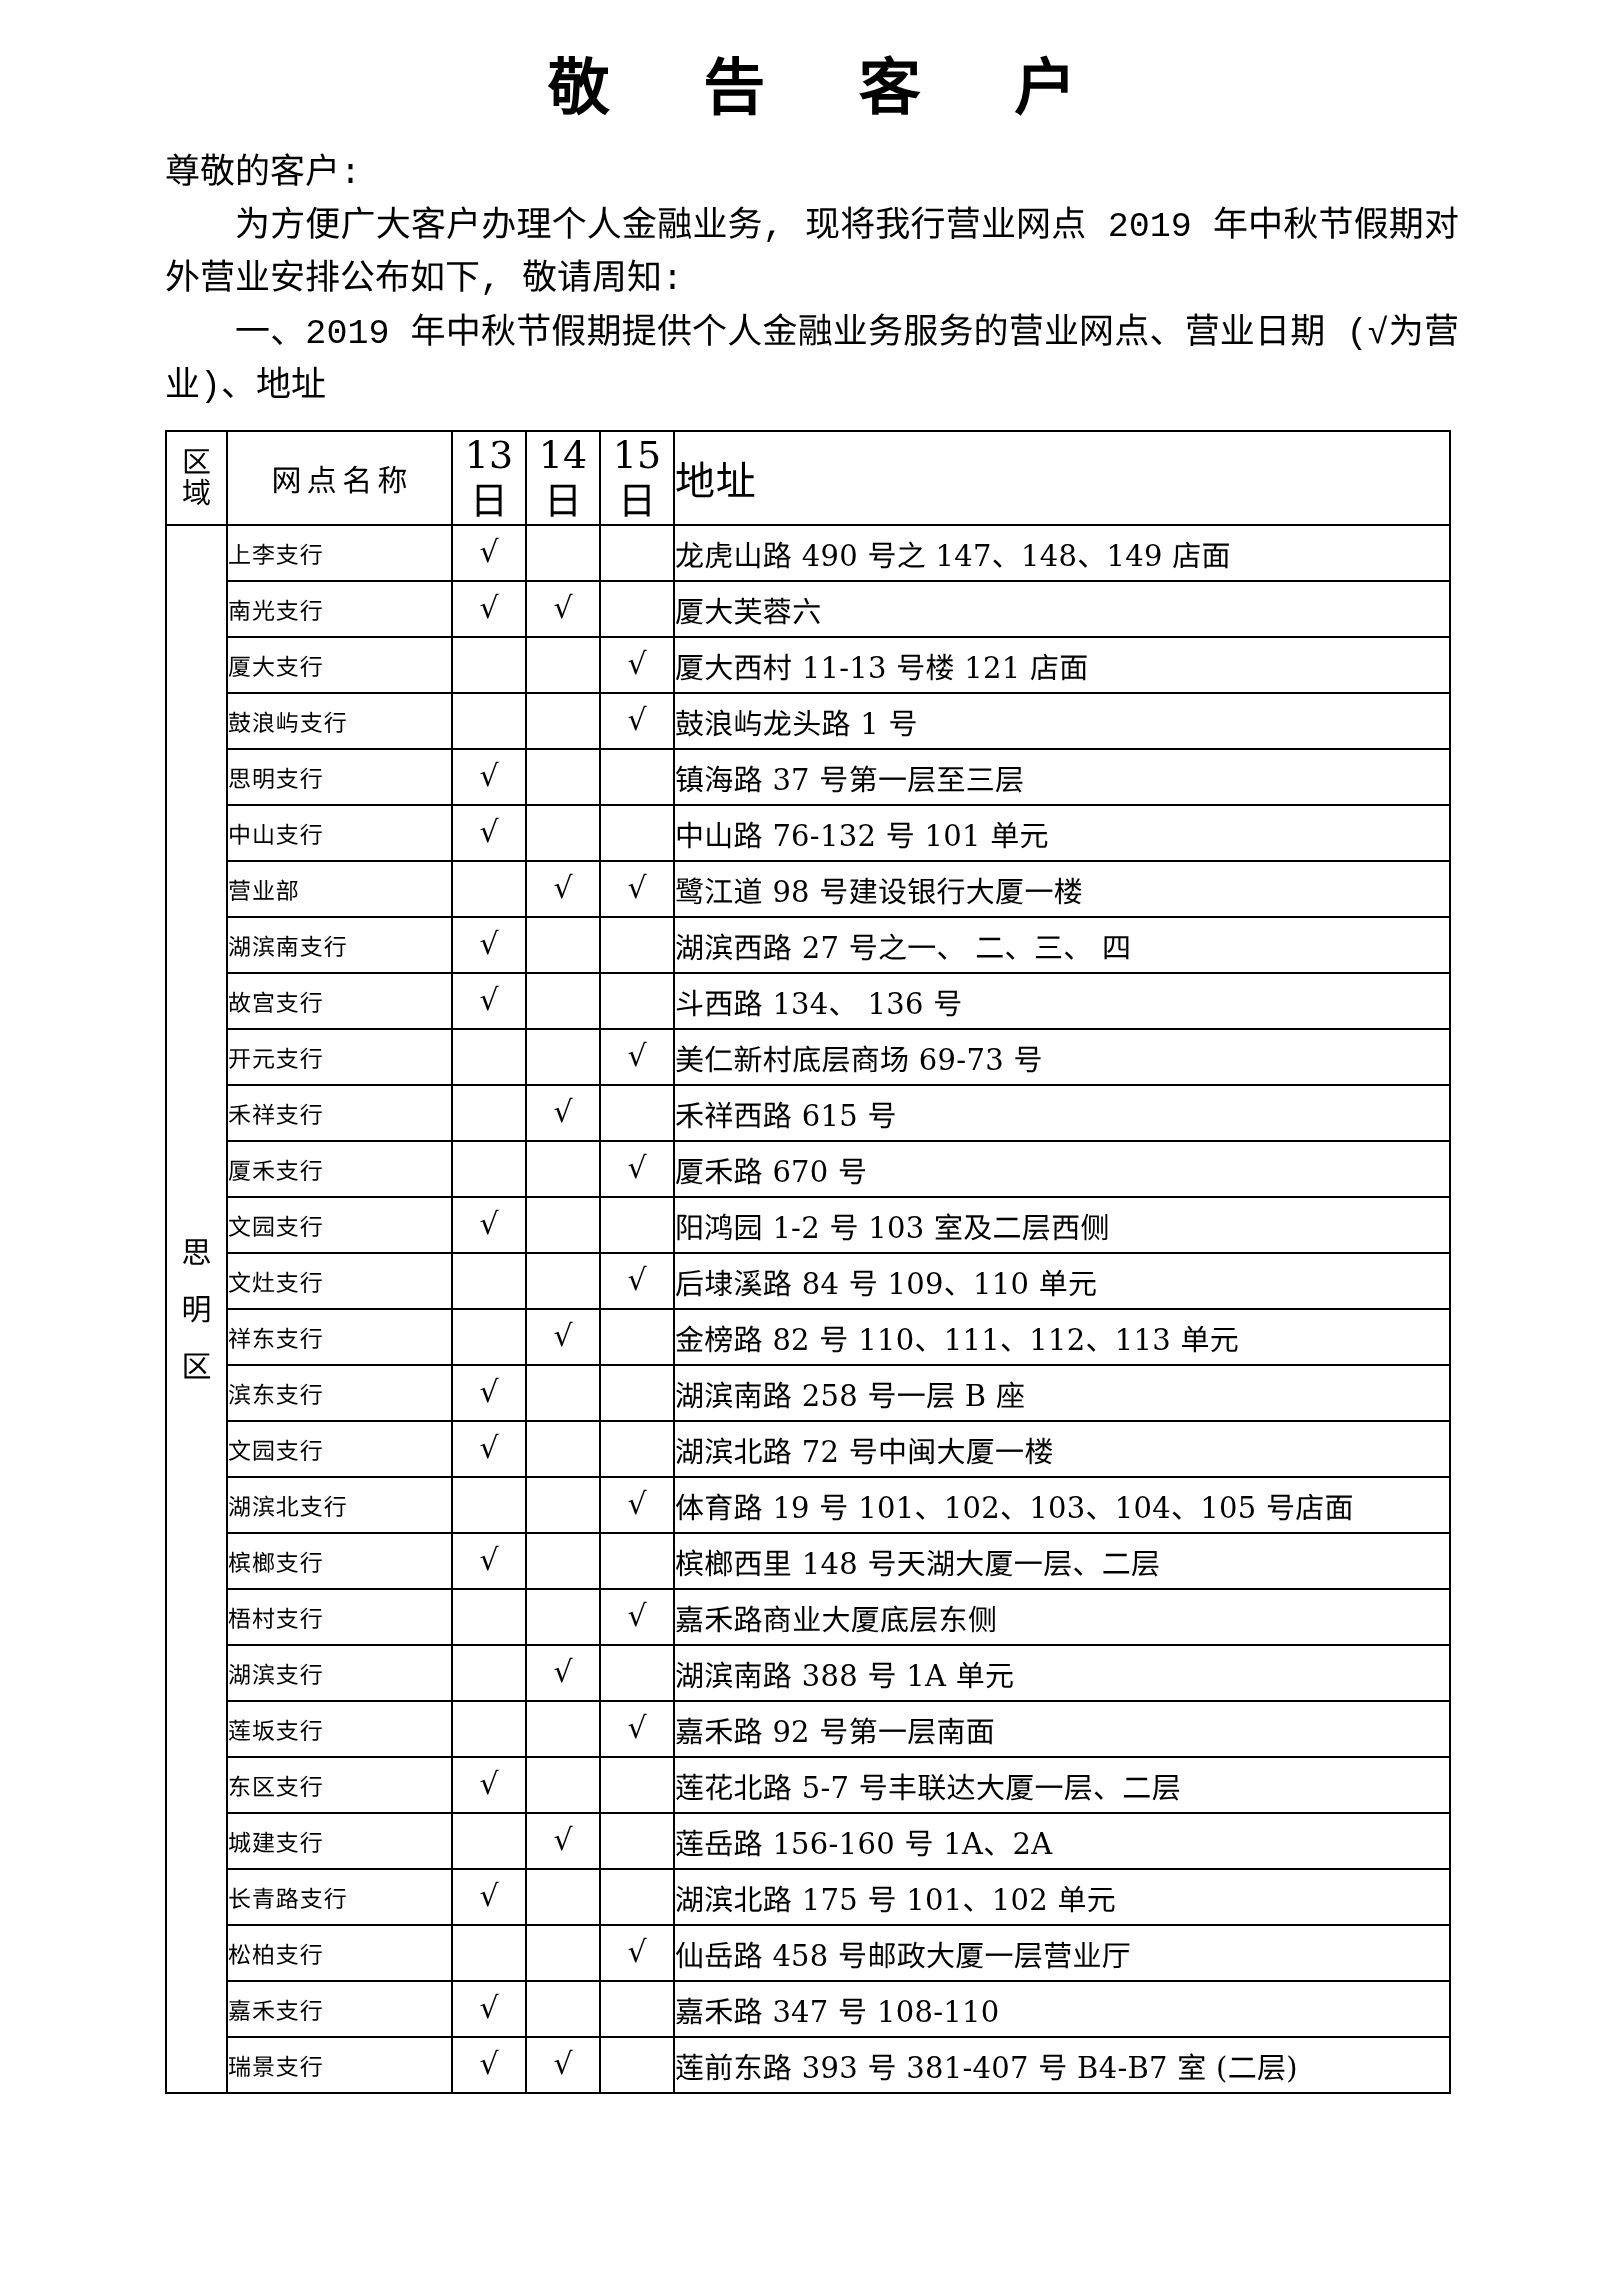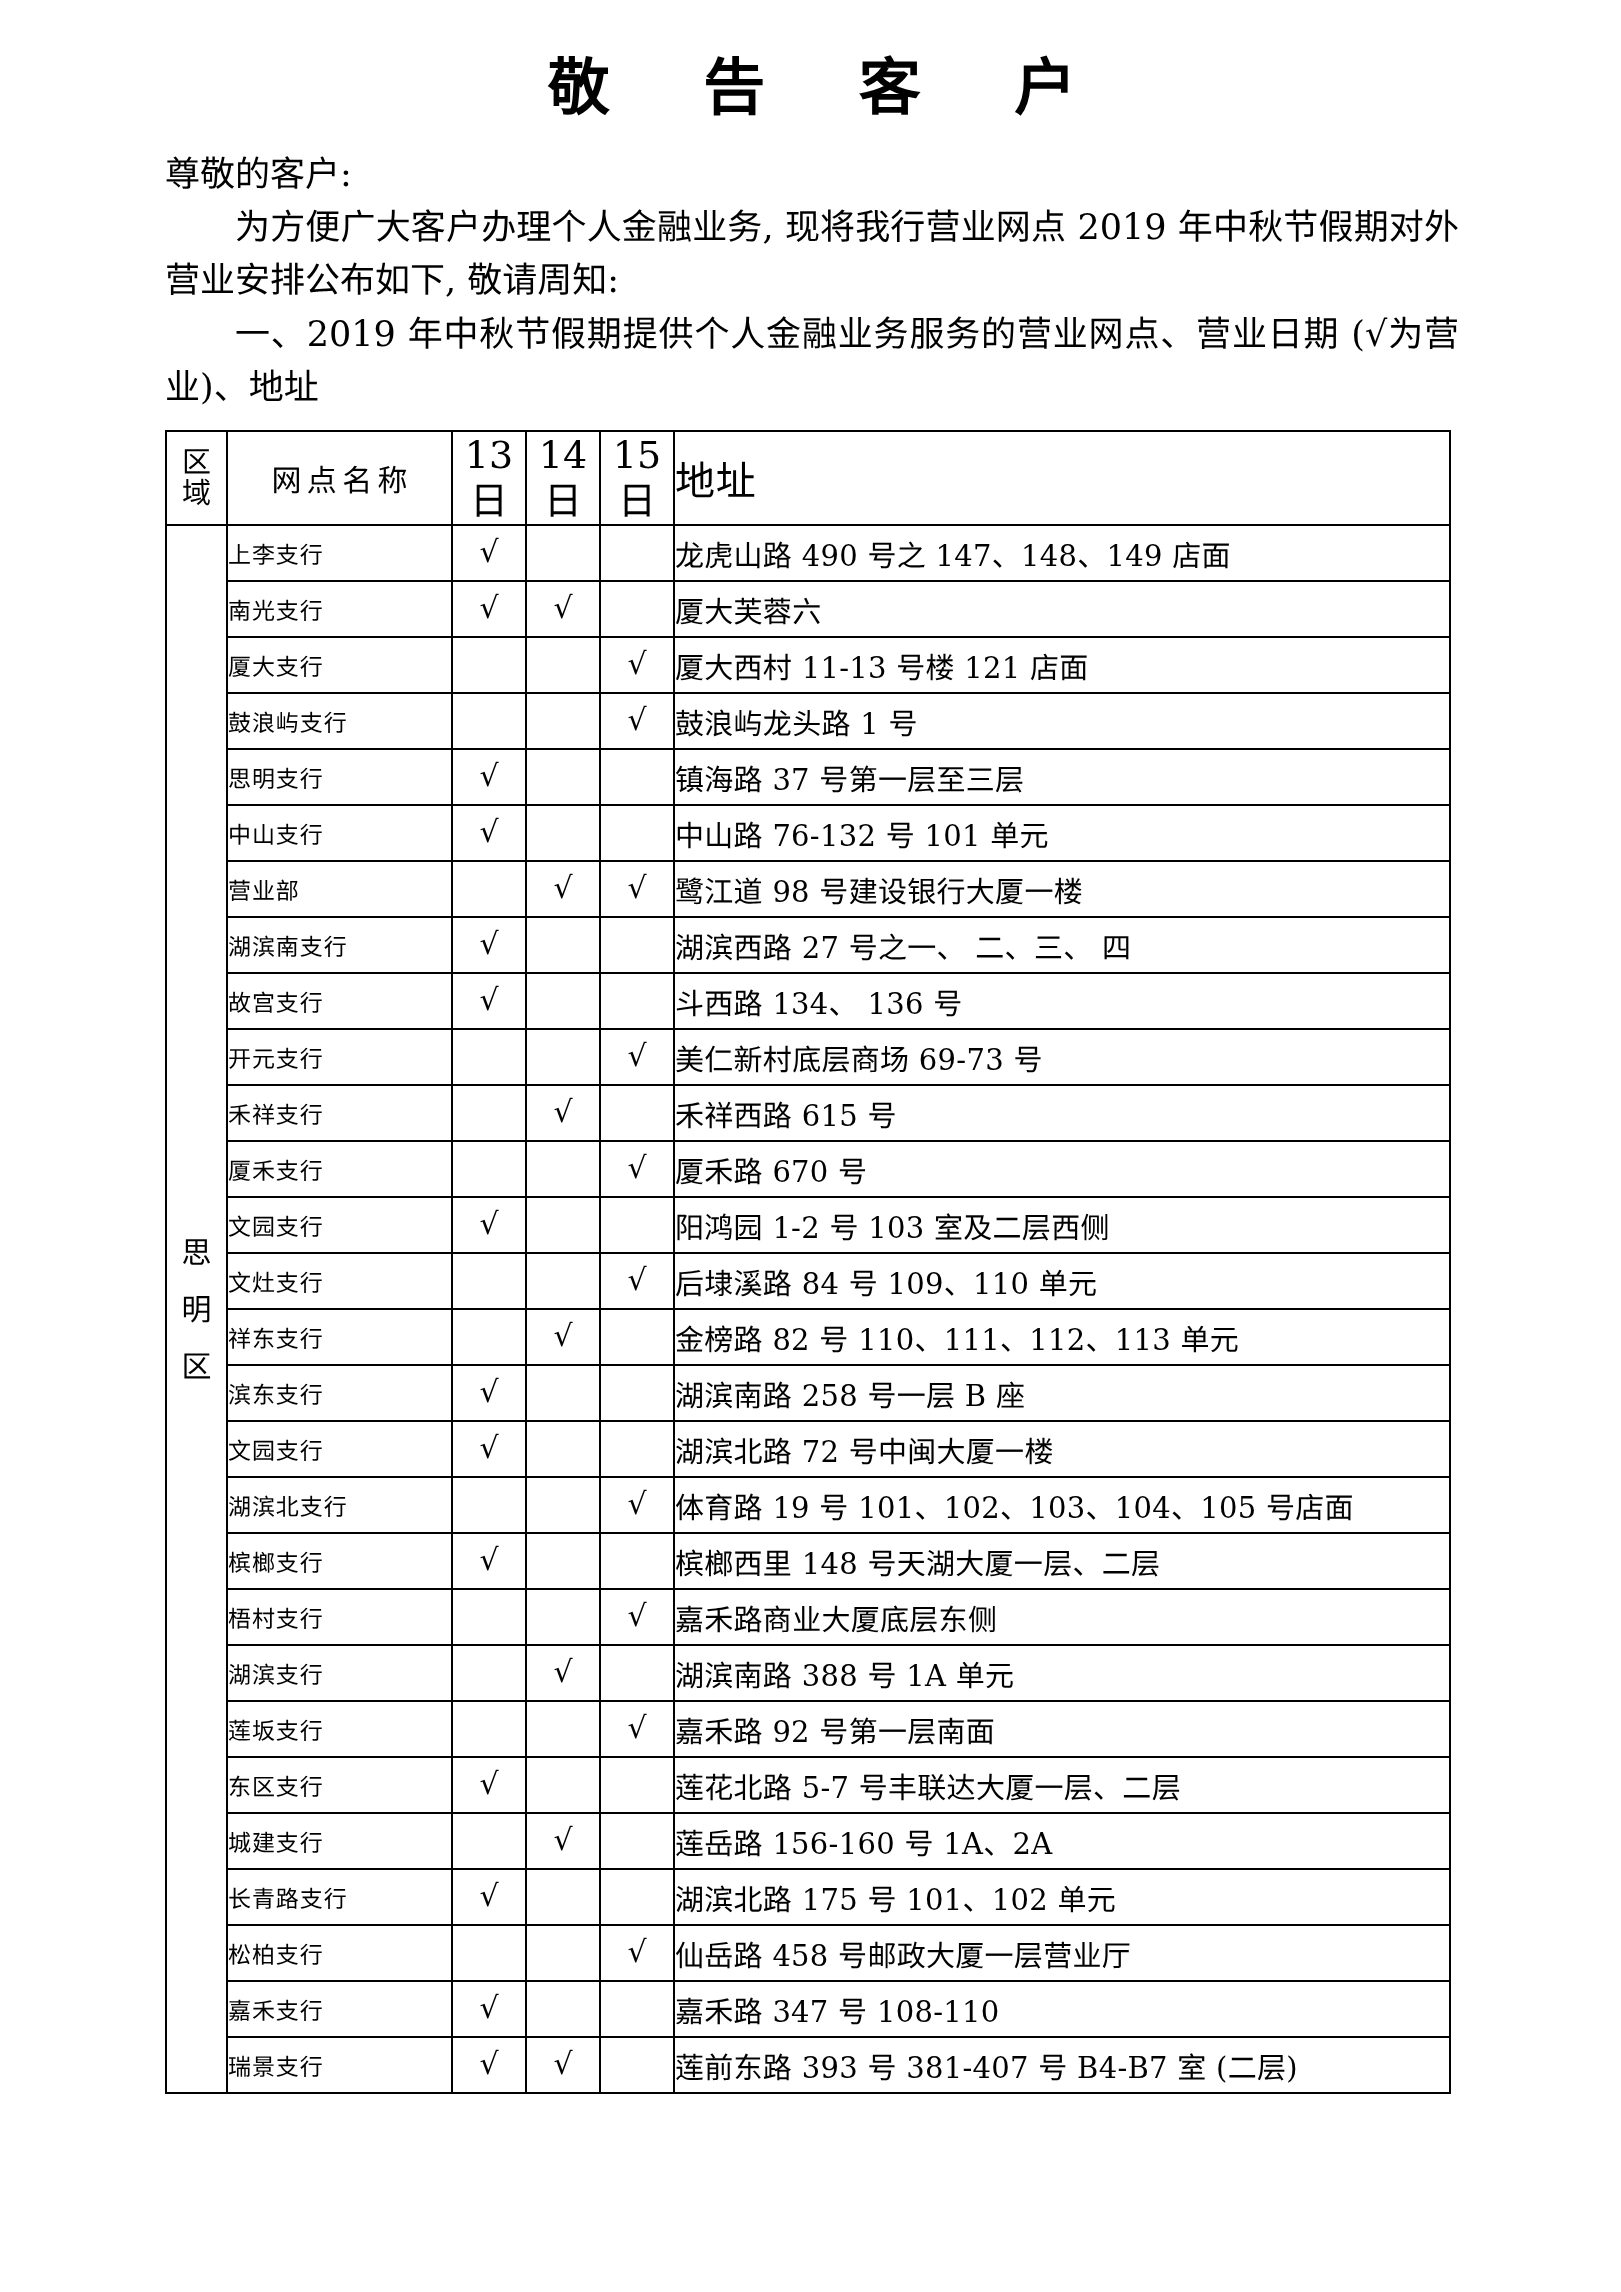--- a/index.html
+++ b/index.html
@@ -47,20 +47,21 @@
   .body-block {
     margin-top: 29px;
     font-size: 35px;
     line-height: 1.52;
     font-family: "DejaVu Serif", "Liberation Serif", serif;
   }
   .para {
     margin: 0;
     text-align: justify;
     text-justify: inter-character;
+    font-family: Liberation Mono, monospace;
   }
   .para.indent {
     text-indent: 2em;
   }
 
   
   .table-wrap {
     margin-top: 15.7px;
   }
   table.sched {

